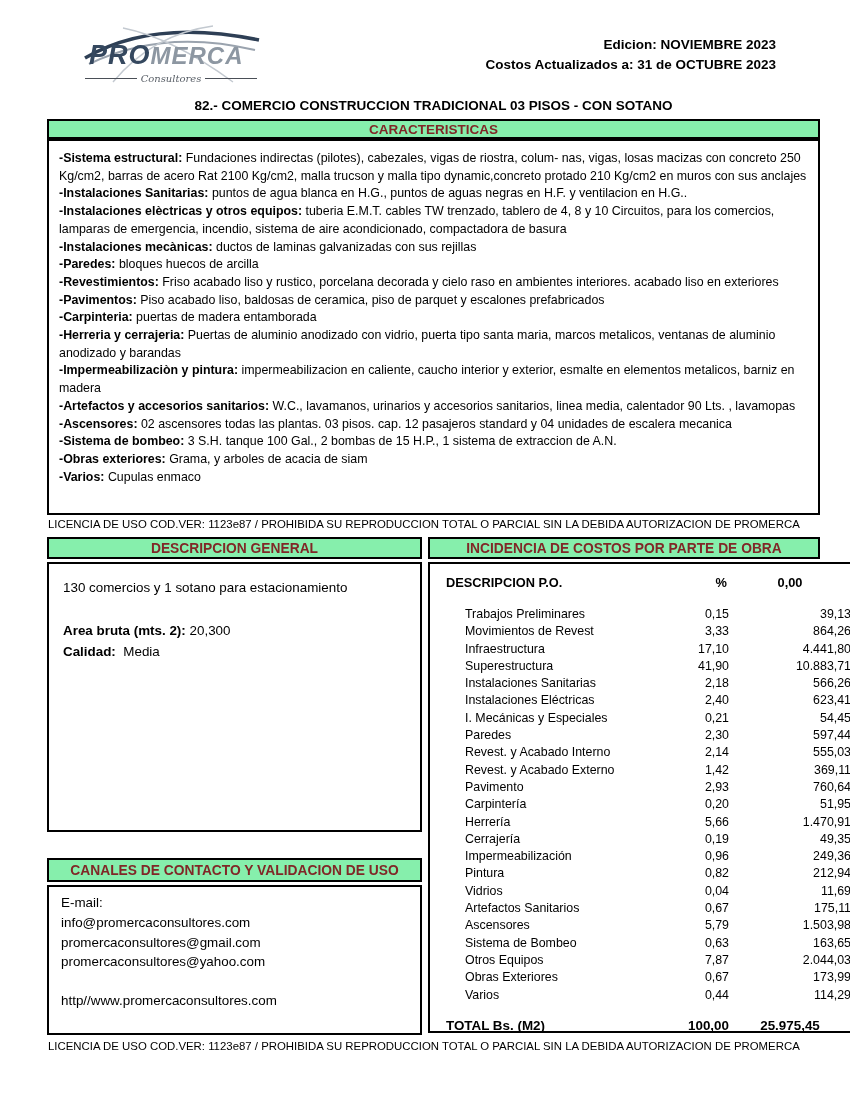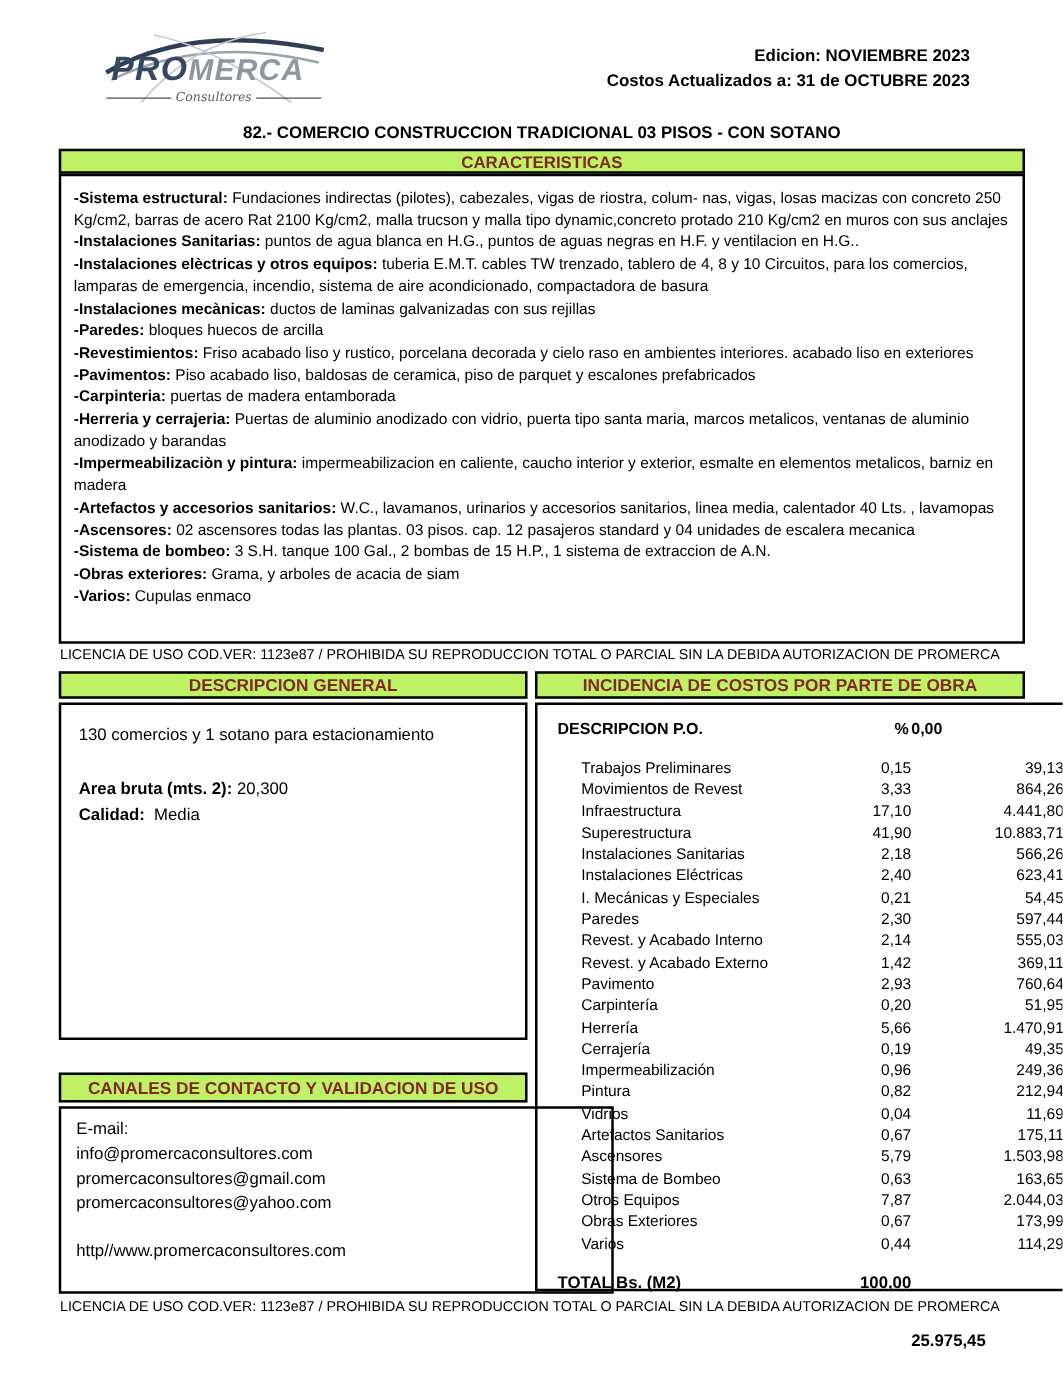--- a/index.html
+++ b/index.html
@@ -33,21 +33,21 @@
   }
 
   
   .doc-title {
     position:absolute; left:47px; top:98px; width:773px; text-align:center;
     font-weight:bold; font-size:13.5px;
   }
 
   
   .bar {
-    position:absolute; background:#bef264; border:2px solid #000;
+    position:absolute; background:#86efac; border:2px solid #000;
     text-align:center; font-weight:bold; color:#802727;
     display:flex; align-items:center; justify-content:center;
   }
   .bar-caract { left:47px; top:119px; width:773px; height:20px; font-size:13.5px; }
   .bar-desc   { left:47px; top:537px; width:375px; height:22px; font-size:13.8px; }
   .bar-incid  { left:428px; top:537px; width:392px; height:22px; font-size:13.8px; }
   .bar-canal  { left:47px; top:858px; width:375px; height:24px; font-size:13.8px; }
 
   
   .caract-box {
@@ -65,49 +65,49 @@
   
   .desc-box {
     position:absolute; left:47px; top:562px; width:375px; height:270px;
     border:2px solid #000; padding:13px 12px 0 14px;
     font-size:13.4px; line-height:21.5px;
   }
   .desc-gap { height:21px; }
 
   
   .contact-box {
-    position:absolute; left:47px; top:885px; width:444px; height:150px;
+    position:absolute; left:47px; top:885px; width:375px; height:150px;
     border:2px solid #000; padding:6px 12px 0 12px;
     font-size:13.4px; line-height:19.8px;
   }
   .contact-gap { height:19px; }
 
   
   .incid-box {
     position:absolute; left:428px; top:562px; width:432px; height:471px;
     border:2px solid #000; padding:0 7px;
   }
   .tbl-header {
     margin-top:11px; display:flex; align-items:baseline;
     font-weight:bold; font-size:12.8px;
   }
   .tbl-header .name { flex:1; padding-left:9px; }
   .tbl-header .pct  { width:80px; text-align:right; padding-right:2px; }
-  .tbl-header .val  { width:122px; text-align:left; }
+  .tbl-header .val  { width:122px; text-align:center; }
   .cost-rows { margin-top:16px; }
   .cost-row { display:flex; font-size:12.4px; line-height:17.3px; }
   .cost-row .name { flex:1;margin-left:28px; }
   .cost-row .pct  { width:80px; text-align:right; }
   .cost-row .val  { width:122px; text-align:right; }
   .total-row {
     display:flex; font-weight:bold; font-size:13.4px; margin-top:14px;
   }
   .total-row .name { flex:1; padding-left:9px; }
   .total-row .pct  { width:80px; text-align:right; }
-  .total-row .val  { width:122px; text-align:left;margin-top:47px; }
+  .total-row .val  { width:122px; text-align:center; }
 </style>
 </head>
 <body>
 
 <div id="page">
 
   <div class="logo">
     <svg width="178" height="64" viewBox="0 0 178 64">
       <path d="M2 34 Q 70 -6 176 16" fill="none" stroke="#2e3f55" stroke-width="3.5"></path>
       <path d="M6 40 Q 80 4 172 26" fill="none" stroke="#9aa3ae" stroke-width="2"></path>
@@ -135,21 +135,21 @@
         <div class="char-item"><span class="b">-Sistema estructural:</span><span> Fundaciones indirectas (pilotes), cabezales, vigas de riostra, colum- nas, vigas, losas macizas con concreto 250 Kg/cm2, barras de acero Rat 2100 Kg/cm2, malla trucson y malla tipo dynamic,concreto protado 210 Kg/cm2 en muros con sus anclajes</span></div>
         <div class="char-item"><span class="b">-Instalaciones Sanitarias:</span><span> puntos de agua blanca en H.G., puntos de aguas negras en H.F. y ventilacion en H.G..</span></div>
         <div class="char-item"><span class="b">-Instalaciones elèctricas y otros equipos:</span><span> tuberia E.M.T. cables TW trenzado, tablero de 4, 8 y 10 Circuitos, para los comercios, lamparas de emergencia, incendio, sistema de aire acondicionado, compactadora de basura</span></div>
         <div class="char-item"><span class="b">-Instalaciones mecànicas:</span><span> ductos de laminas galvanizadas con sus rejillas</span></div>
         <div class="char-item"><span class="b">-Paredes:</span><span> bloques huecos de arcilla</span></div>
         <div class="char-item"><span class="b">-Revestimientos:</span><span> Friso acabado liso y rustico, porcelana decorada y cielo raso en ambientes interiores. acabado liso en exteriores</span></div>
         <div class="char-item"><span class="b">-Pavimentos:</span><span> Piso acabado liso, baldosas de ceramica, piso de parquet y escalones prefabricados</span></div>
         <div class="char-item"><span class="b">-Carpinteria:</span><span> puertas de madera entamborada</span></div>
         <div class="char-item"><span class="b">-Herreria y cerrajeria:</span><span> Puertas de aluminio anodizado con vidrio, puerta tipo santa maria, marcos metalicos, ventanas de aluminio anodizado y barandas</span></div>
         <div class="char-item"><span class="b">-Impermeabilizaciòn y pintura:</span><span> impermeabilizacion en caliente, caucho interior y exterior, esmalte en elementos metalicos, barniz en madera</span></div>
-        <div class="char-item"><span class="b">-Artefactos y accesorios sanitarios:</span><span> W.C., lavamanos, urinarios y accesorios sanitarios, linea media, calentador 40 Lts. , lavamopas</span></div>
+        <div class="char-item"><span class="b">-Artefactos y accesorios sanitarios:</span><span> W.C., lavamanos, urinarios y accesorios sanitarios, linea media, calentador 90 Lts. , lavamopas</span></div>
         <div class="char-item"><span class="b">-Ascensores:</span><span> 02 ascensores todas las plantas. 03 pisos. cap. 12 pasajeros standard y 04 unidades de escalera mecanica</span></div>
         <div class="char-item"><span class="b">-Sistema de bombeo:</span><span> 3 S.H. tanque 100 Gal., 2 bombas de 15 H.P., 1 sistema de extraccion de A.N.</span></div>
         <div class="char-item"><span class="b">-Obras exteriores:</span><span> Grama, y arboles de acacia de siam</span></div>
         <div class="char-item"><span class="b">-Varios:</span><span> Cupulas enmaco</span></div>
       </div>
   </div>
 
   <div class="license license-top">LICENCIA DE USO COD.VER: 1123e87 / PROHIBIDA SU REPRODUCCION TOTAL O PARCIAL SIN LA DEBIDA AUTORIZACION DE PROMERCA</div>
 
   <div class="bar bar-desc">DESCRIPCION GENERAL</div>

